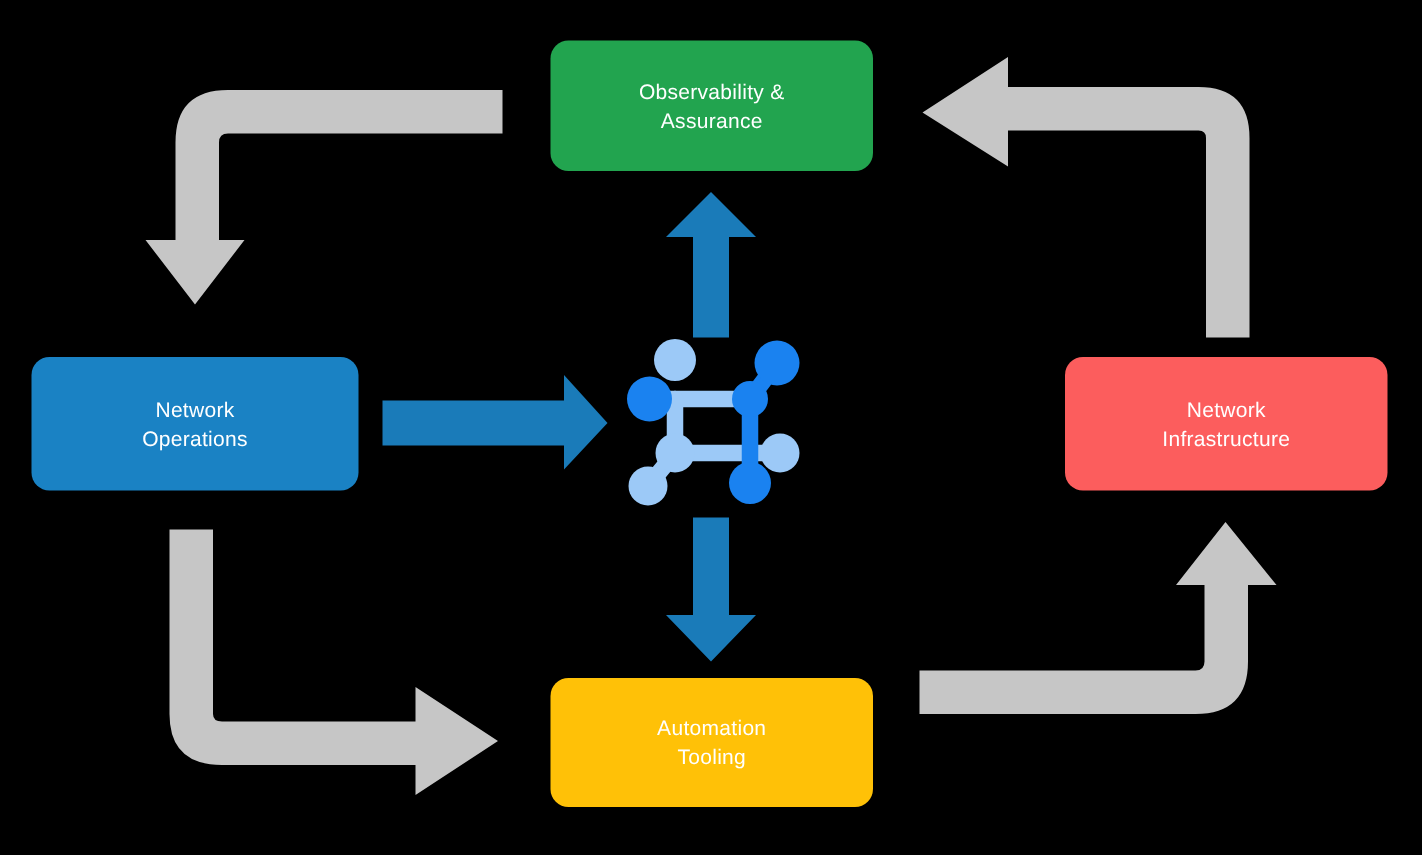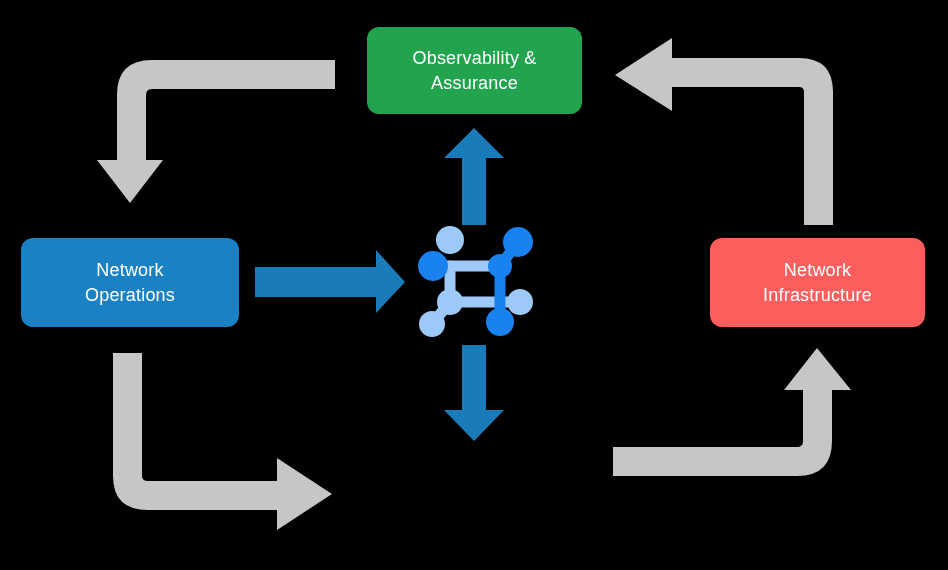--- a/index.html
+++ b/index.html
@@ -27,21 +27,21 @@
     height: 570px;
   }
   .node-box {
     position: absolute;
     border-radius: 12px;
     display: flex;
     align-items: center;
     justify-content: center;
     text-align: center;
     color: #ffffff;
-    font-size: 18px;
+    font-size: 14px;
     line-height: 1.35;
     font-weight: 400;
     letter-spacing: 0.2px;
     box-sizing: border-box;
     padding: 6px 10px;
   }
   #box-observability {
     left: 367px;
     top: 27px;
     width: 215px;
@@ -195,14 +195,18 @@
   <div class="node-box" id="box-network-operations" style="background:#1a82c4">
     <span class="box-label">Network
 Operations</span>
   </div>
 
   <div class="node-box" id="box-network-infrastructure" style="background:#fc5d5d">
     <span class="box-label">Network
 Infrastructure</span>
   </div>
 
+  <div class="node-box" id="box-automation-tooling" style="background:#ffc107">
+    <span class="box-label">Automation
+Tooling</span>
+  </div>
 
 </div>
 
 </body></html>

